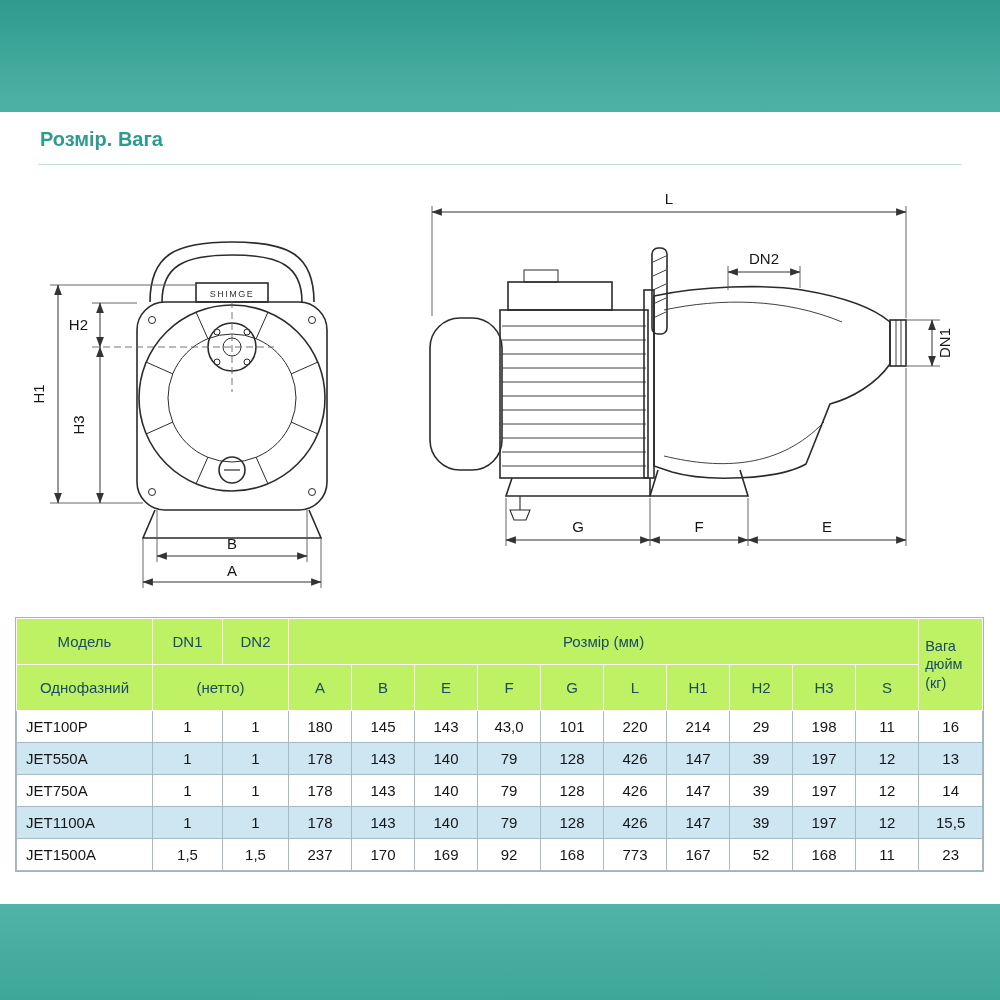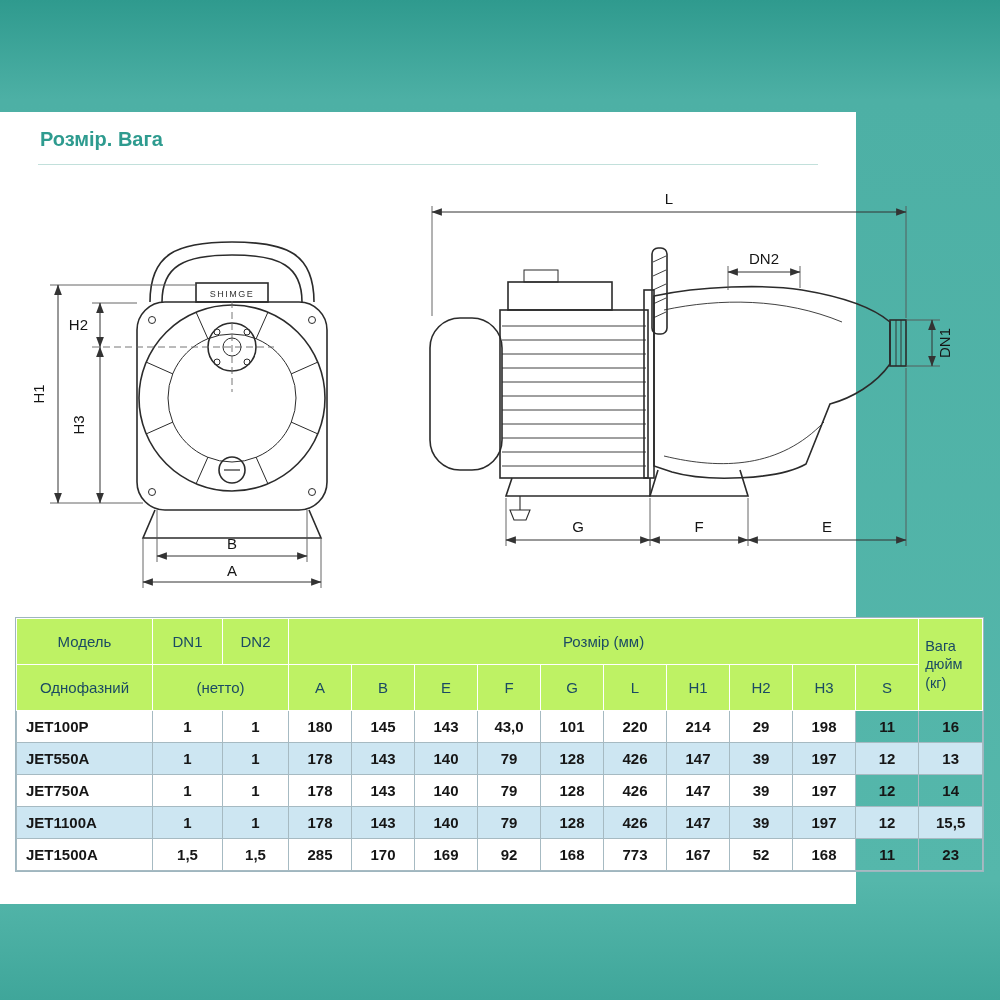--- a/index.html
+++ b/index.html
@@ -1,33 +1,33 @@
 <!DOCTYPE html>
 <html><head>
 <meta charset="utf-8">
 <style>
   html,body{margin:0;padding:0;}
   body{
     width:1000px;height:1000px;position:relative;overflow:hidden;
     background:linear-gradient(180deg,#2f9a8e 0%,#4db0a5 10%,#55b7ab 88%,#3fa69a 100%);
     font-family:"Liberation Sans","DejaVu Sans",sans-serif;
   }
-  .card{position:absolute;left:0;top:112px;width:856px;height:792px;background:#ffffff;}
+  .card{position:absolute;left:0;top:112px;width:1000px;height:792px;background:#ffffff;}
   .page-title{position:absolute;left:40px;top:16px;font-size:20px;font-weight:bold;color:#2e9b8f;}
   .title-rule{position:absolute;left:38px;right:38px;top:52px;border-top:1px solid #c2e0db;height:0;}
   .drawing{position:absolute;left:0;top:58px;width:1000px;height:440px;}
   svg text{font-family:"Liberation Sans","DejaVu Sans",sans-serif;font-size:15px;fill:#151515;}
   svg text.brand{font-size:9px;letter-spacing:1.5px;fill:#333;}
 
   .tbl-wrap{position:absolute;left:16px;top:506px;}
   table{border-collapse:collapse;table-layout:fixed;width:966px;outline:1px solid #9fb6bf;}
   th,td{padding:0;text-align:center;vertical-align:middle;overflow:hidden;}
   th{background:#bef264;border:1px solid #ffffff;color:#1b4a63;font-weight:400;font-size:15px;}
   thead tr{height:46px;}
-  tbody tr{height:32px;font-weight:bold;}
+  tbody tr{height:32px;}
   tbody tr:nth-child(even){background:#cde6f2;}
   td{border:1px solid #a6bac2;font-size:15px;color:#161616;background-clip:padding-box;}
   td.model{text-align:left;padding-left:9px;}
   th.weight{text-align:left;padding:2px 3px 2px 6px;line-height:1.28;font-size:14.5px;}
 </style>
 </head>
 <body>
 
 <div class="card">
   <div class="page-title">Розмір. Вага</div>
@@ -217,21 +217,21 @@
             <td>147</td>
             <td>39</td>
             <td>197</td>
             <td>12</td>
             <td>15,5</td>
           </tr>
           <tr>
             <td class="model">JET1500A</td>
             <td>1,5</td>
             <td>1,5</td>
-            <td>285</td>
+            <td>237</td>
             <td>170</td>
             <td>169</td>
             <td>92</td>
             <td>168</td>
             <td>773</td>
             <td>167</td>
             <td>52</td>
             <td>168</td>
             <td>11</td>
             <td>23</td>

